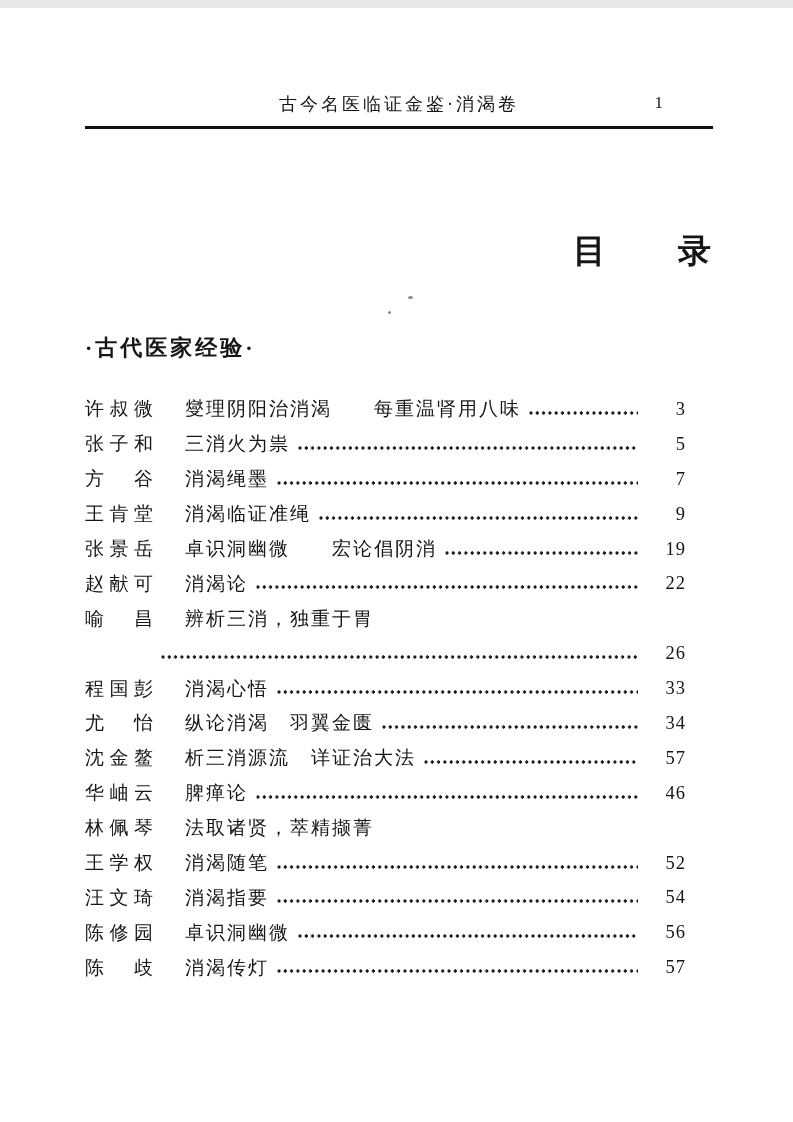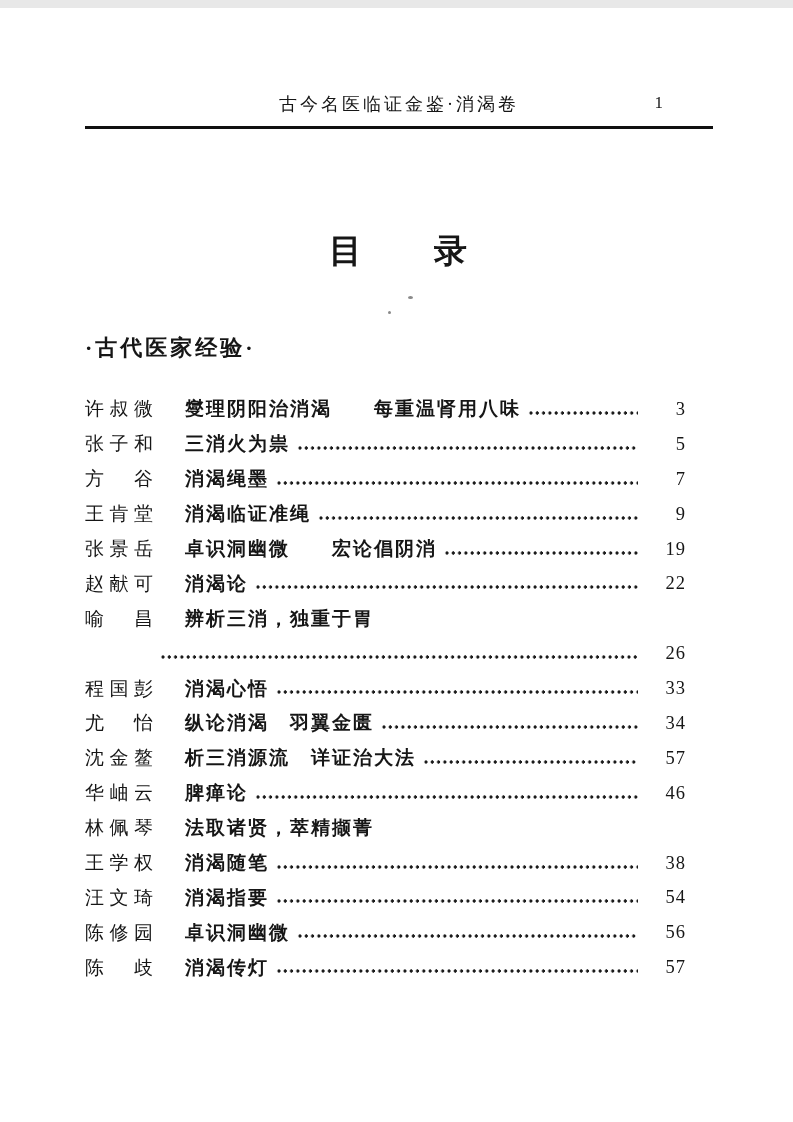--- a/index.html
+++ b/index.html
@@ -27,21 +27,21 @@
     font-size:17px; letter-spacing:0;
   }
   .header-rule {
     width:628px; height:3px; margin-top:8px;
     background:#101010;
   }
 
   
   .toc-title {
     margin-top:104px; width:628px;
-    text-align:center;
+    text-align:right;
     font-size:33px; line-height:36px;
     font-weight:bold; letter-spacing:2px;
     white-space:pre;
   }
   .section-heading {
     margin-top:66px; width:628px;
     text-align:left;
     font-size:22px; line-height:26px;
     font-weight:bold; letter-spacing:3px;
     white-space:nowrap;
@@ -56,21 +56,21 @@
     white-space:nowrap;
   }
   .author {
     width:68px; flex:none;
     display:flex; justify-content:space-between;
     font-weight:500;
   }
   .title {
     margin-left:32px; flex:none;
     letter-spacing:2px;
-    font-weight:700;
+    font-weight:400;
   }
   .leader {
     flex:1 1 auto; min-width:10px;
     height:8px; align-self:center;
     margin:7px 8px 0 7px;
     background-image:radial-gradient(circle at 3px 4px, #1a1a1a 1.45px, rgba(0,0,0,0) 1.85px);
     background-size:6.3px 8px;
     background-repeat:repeat-x;
   }
   .pagenum {
@@ -221,21 +221,21 @@
           <span class="title">法取诸贤，萃精撷菁</span>
         </div>
         <div class="row">
           <span class="author">
             <span>王</span>
             <span>学</span>
             <span>权</span>
           </span>
           <span class="title">消渴随笔</span>
           <span class="leader"></span>
-          <span class="pagenum">38</span>
+          <span class="pagenum">52</span>
         </div>
         <div class="row">
           <span class="author">
             <span>汪</span>
             <span>文</span>
             <span>琦</span>
           </span>
           <span class="title">消渴指要</span>
           <span class="leader"></span>
           <span class="pagenum">54</span>

